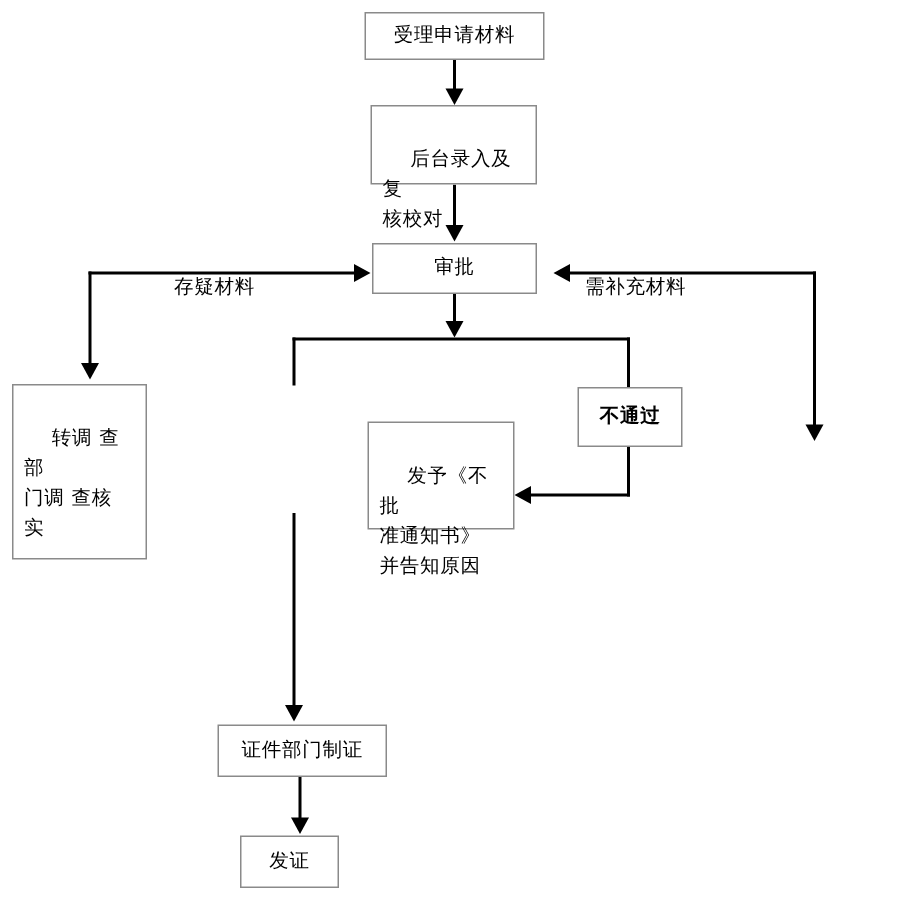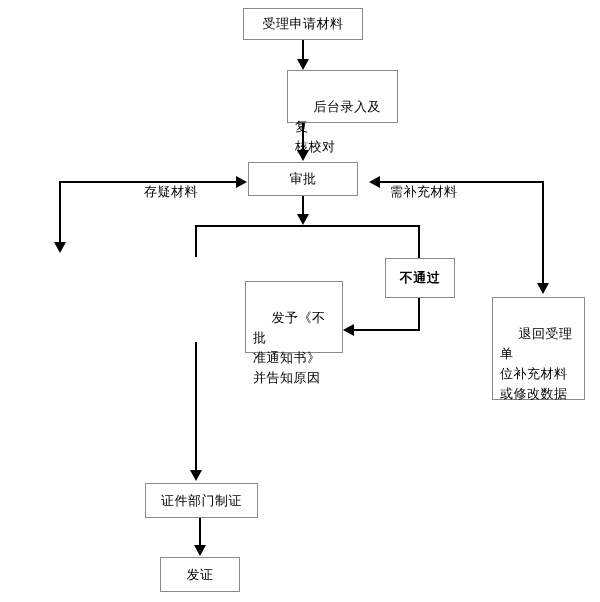--- a/index.html
+++ b/index.html
@@ -86,52 +86,52 @@
 </style>
 </head>
 <body>
 
 <div id="canvas">
 
   <div class="node center" style="left:243px; top:8px; width:120px; height:32px;">
     <span>受理申请材料</span>
   </div>
 
-  <div class="node topleft" style="left:247px; top:70px; width:111px; height:53px;margin-left:40px;">
+  <div class="node topleft" style="left:247px; top:70px; width:111px; height:53px;">
     <span>后台录入及复
 核校对</span>
   </div>
 
   <div class="node center" style="left:248px; top:162px; width:110px; height:34px;align-items:center;">
     <span>审批</span>
   </div>
 
+  <div class="node topleft" style="left:8px; top:256px; width:90px; height:117px;">
+    <span>转调 查部
+门调 查核
+实</span>
+  </div>
 
 
   <div class="node topleft" style="left:245px; top:281px; width:98px; height:72px;">
     <span>发予《不批
 准通知书》
 并告知原因</span>
   </div>
 
   <div class="node center" style="left:385px; top:258px; width:70px; height:40px;font-weight:bold;">
     <span>不通过</span>
   </div>
 
-  <div class="node topleft" style="left:492px; top:297px; width:93px; height:103px;">
-    <span>退回受理单
-位补充材料
-或修改数据</span>
-  </div>
 
   <div class="node center" style="left:145px; top:483px; width:113px; height:35px;">
     <span>证件部门制证</span>
   </div>
 
-  <div class="node center" style="left:160px; top:557px; width:80px; height:35px;">
+  <div class="node center" style="left:160px; top:557px; width:66px; height:35px;">
     <span>发证</span>
   </div>
 
   <div class="edge v" style="left:302px; top:40px; height:21px;"></div>
   <div class="arrow down" style="left:297px; top:59px;"></div>
 
   <div class="edge v" style="left:302px; top:123px; height:28px;"></div>
   <div class="arrow down" style="left:297px; top:150px;"></div>
 
   <div class="edge v" style="left:302px; top:196px; height:20px;"></div>
@@ -144,21 +144,21 @@
   <div class="edge v" style="left:418px; top:225px; height:35px;"></div>
 
   <div class="edge v" style="left:418px; top:298px; height:33px;"></div>
   <div class="edge h" style="left:354px; top:329px; width:66px;"></div>
   <div class="arrow left" style="left:343px; top:324px;"></div>
 
   <div class="edge v" style="left:59px; top:181px; height:62px;"></div>
   <div class="edge h" style="left:59px; top:181px; width:178px;"></div>
   <div class="arrow right" style="left:236px; top:176px;"></div>
   <div class="arrow down" style="left:54px; top:242px;"></div>
-  <div class="edge-label" style="left:144px; top:184px;text-align:center;">存疑材料</div>
+  <div class="edge-label" style="left:116px; top:184px;text-align:center;">存疑材料</div>
 
   <div class="edge h" style="left:380px; top:181px; width:164px;"></div>
   <div class="edge v" style="left:542px; top:181px; height:103px;"></div>
   <div class="arrow left" style="left:369px; top:176px;"></div>
   <div class="arrow down" style="left:537px; top:283px;"></div>
   <div class="edge-label" style="left:390px; top:184px;">需补充材料</div>
 
   <div class="edge v" style="left:195px; top:342px; height:130px;"></div>
   <div class="arrow down" style="left:190px; top:470px;"></div>
 

